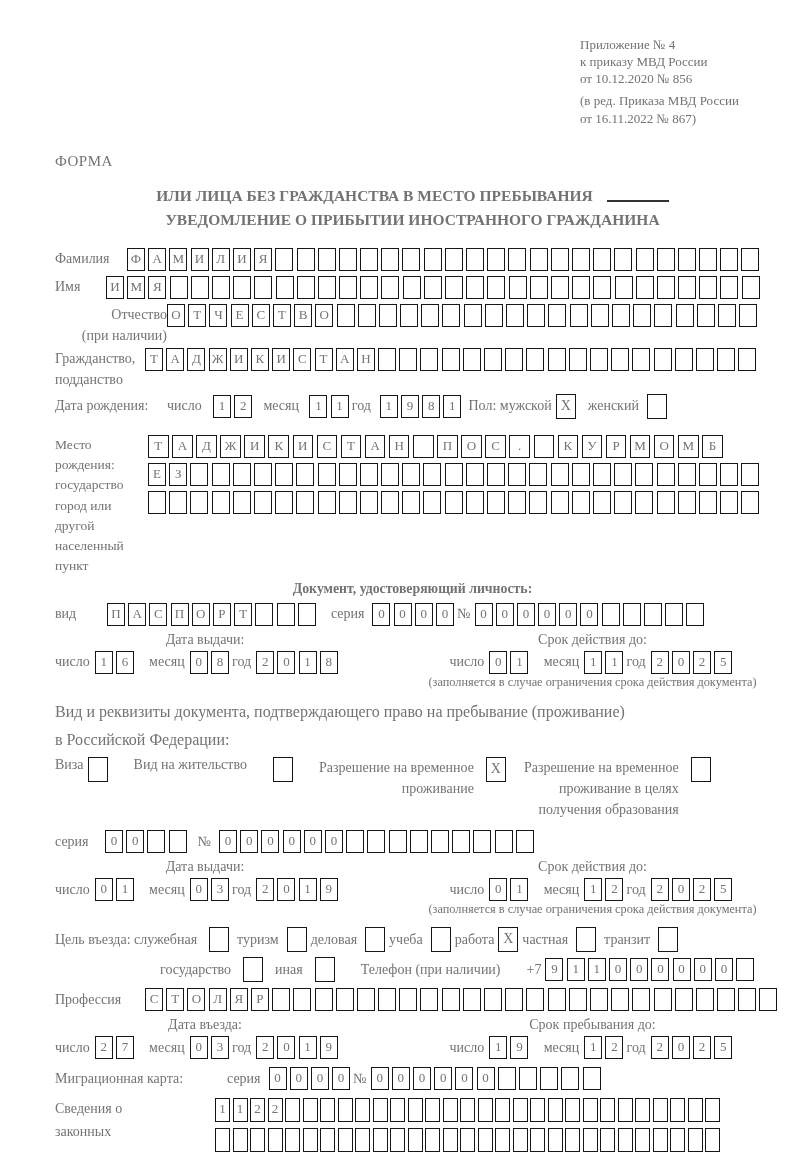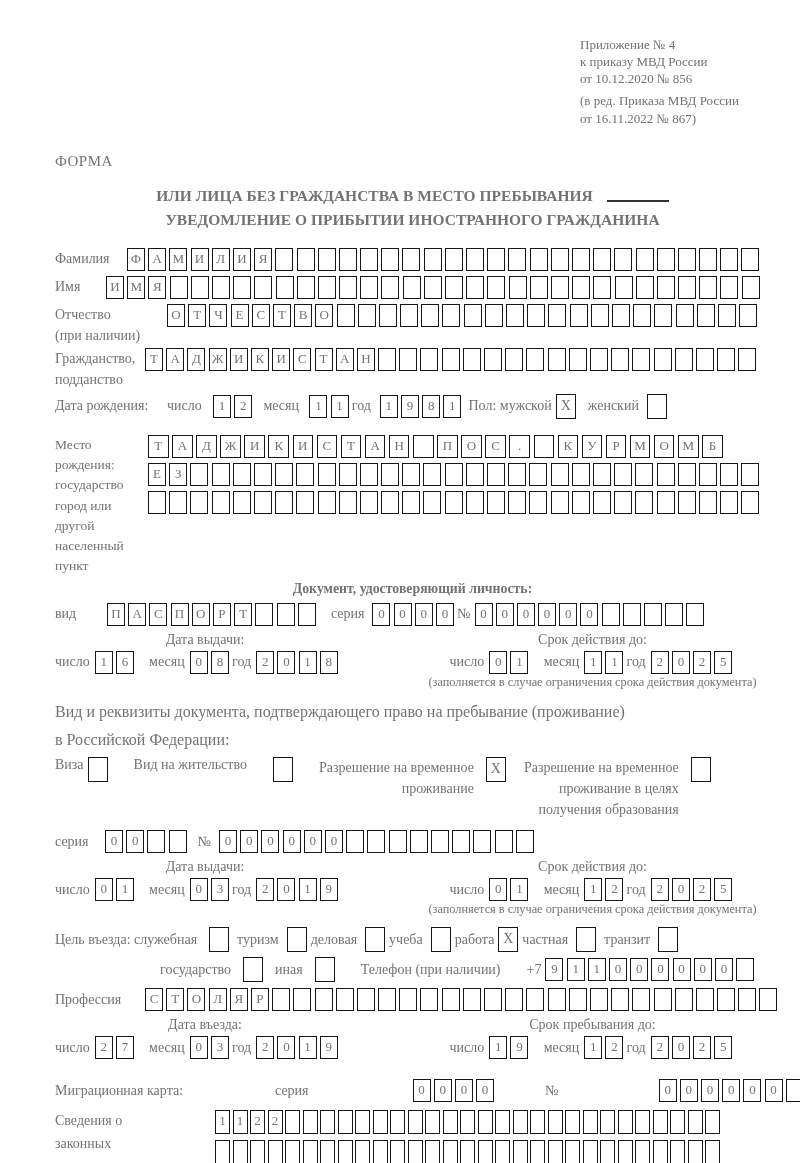--- a/index.html
+++ b/index.html
@@ -73,21 +73,21 @@
       <span class="lbl" style="width:72px;">Фамилия</span>
       <span class="cells"><span class="cell">Ф</span><span class="cell">А</span><span class="cell">М</span><span class="cell">И</span><span class="cell">Л</span><span class="cell">И</span><span class="cell">Я</span><span class="cell"></span><span class="cell"></span><span class="cell"></span><span class="cell"></span><span class="cell"></span><span class="cell"></span><span class="cell"></span><span class="cell"></span><span class="cell"></span><span class="cell"></span><span class="cell"></span><span class="cell"></span><span class="cell"></span><span class="cell"></span><span class="cell"></span><span class="cell"></span><span class="cell"></span><span class="cell"></span><span class="cell"></span><span class="cell"></span><span class="cell"></span><span class="cell"></span><span class="cell"></span></span>
     </div>
 
     <div class="row">
       <span class="lbl" style="width:51px;">Имя</span>
       <span class="cells"><span class="cell">И</span><span class="cell">М</span><span class="cell">Я</span><span class="cell"></span><span class="cell"></span><span class="cell"></span><span class="cell"></span><span class="cell"></span><span class="cell"></span><span class="cell"></span><span class="cell"></span><span class="cell"></span><span class="cell"></span><span class="cell"></span><span class="cell"></span><span class="cell"></span><span class="cell"></span><span class="cell"></span><span class="cell"></span><span class="cell"></span><span class="cell"></span><span class="cell"></span><span class="cell"></span><span class="cell"></span><span class="cell"></span><span class="cell"></span><span class="cell"></span><span class="cell"></span><span class="cell"></span><span class="cell"></span><span class="cell"></span></span>
     </div>
 
     <div class="row row-top" style="margin-bottom:2px;">
-      <span class="lbl stack" style="width:112px;">
+      <span class="lbl stack" style="width:112px;text-align:right;">
         <span>Отчество</span><br>
         <span>(при наличии)</span>
       </span>
       <span class="cells"><span class="cell">О</span><span class="cell">Т</span><span class="cell">Ч</span><span class="cell">Е</span><span class="cell">С</span><span class="cell">Т</span><span class="cell">В</span><span class="cell">О</span><span class="cell"></span><span class="cell"></span><span class="cell"></span><span class="cell"></span><span class="cell"></span><span class="cell"></span><span class="cell"></span><span class="cell"></span><span class="cell"></span><span class="cell"></span><span class="cell"></span><span class="cell"></span><span class="cell"></span><span class="cell"></span><span class="cell"></span><span class="cell"></span><span class="cell"></span><span class="cell"></span><span class="cell"></span><span class="cell"></span></span>
     </div>
 
     <div class="row row-top" style="margin-bottom:4px;">
       <span class="lbl stack" style="width:90px;">
         <span>Гражданство,</span><br>
         <span>подданство</span>
@@ -309,21 +309,21 @@
           <span class="cells"><span class="cell">1</span><span class="cell">9</span></span>
           <span class="gap12"></span>
           <span class="lbl">месяц</span>
           <span class="cells"><span class="cell">1</span><span class="cell">2</span></span>
           <span class="lbl">год</span>
           <span class="cells"><span class="cell">2</span><span class="cell">0</span><span class="cell">2</span><span class="cell">5</span></span>
         </div>
       </div>
     </div>
 
-    <div class="row" style="margin-top:20px;gap:48px;">
+    <div class="row" style="margin-top:8px;">
       <span class="lbl" style="width:172px;">Миграционная карта:</span>
       <span class="lbl">серия</span>
       <span class="gap8"></span>
       <span class="cells"><span class="cell">0</span><span class="cell">0</span><span class="cell">0</span><span class="cell">0</span></span>
       <span class="lbl">№</span>
       <span class="gap4"></span>
       <span class="cells"><span class="cell">0</span><span class="cell">0</span><span class="cell">0</span><span class="cell">0</span><span class="cell">0</span><span class="cell">0</span><span class="cell"></span><span class="cell"></span><span class="cell"></span><span class="cell"></span><span class="cell"></span></span>
     </div>
 
     <div class="row row-top" style="margin-top:8px;margin-bottom:2px;">

